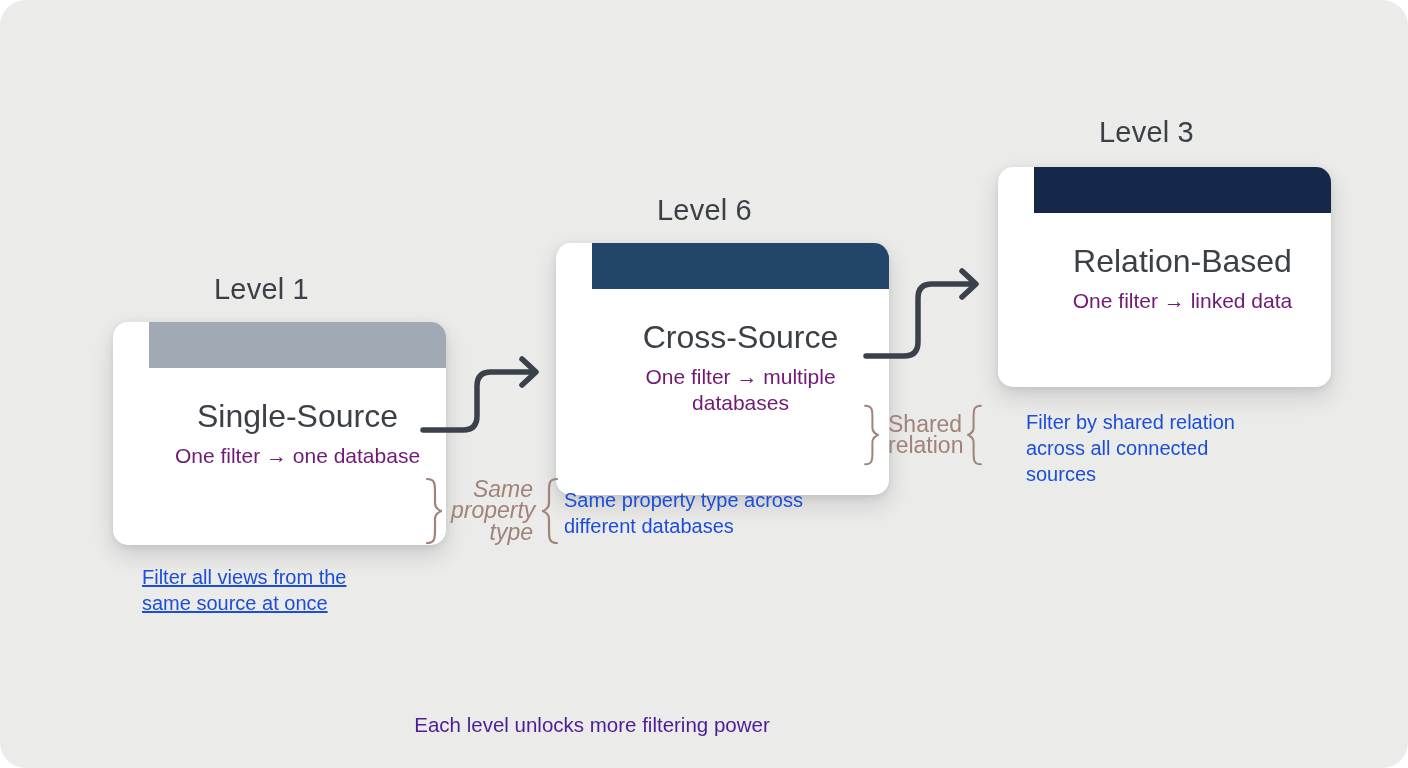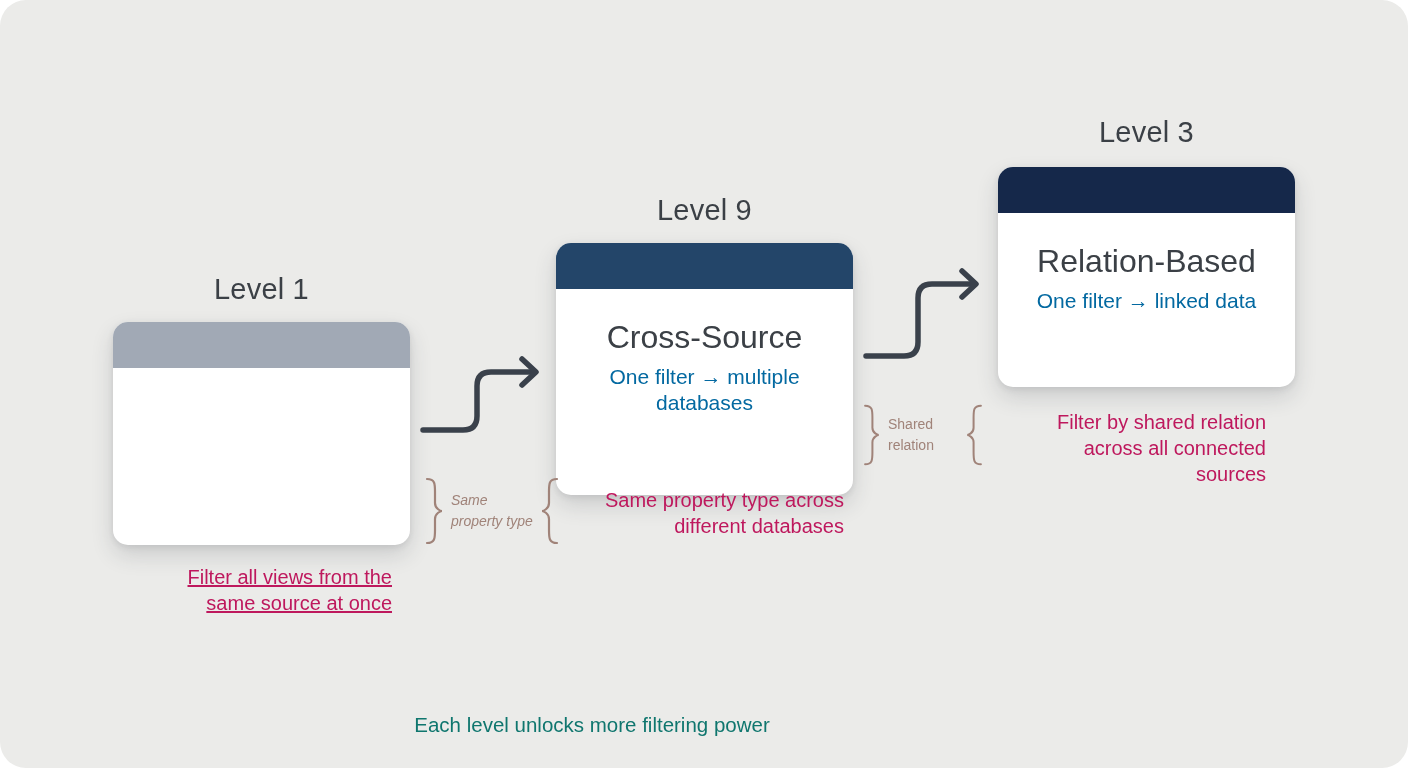--- a/index.html
+++ b/index.html
@@ -11,59 +11,63 @@
   .panel{
     position:absolute;inset:0;background:#ebebe9;border-radius:26px;
   }
   .abs{position:absolute;}
   .level-label{
     text-align:center;font-size:29px;color:#3b4046;letter-spacing:.2px;
   }
   .card{
     background:#ffffff;border-radius:15px;overflow:hidden;
     box-shadow:0 10px 22px rgba(45,50,60,.16),0 2px 6px rgba(45,50,60,.10);
-    display:flex;flex-direction:column;
+    display:flex;flex-direction:column;padding-left:36px;
   }
   .card-header{height:46px;flex:0 0 46px;}
   .card-body{
     flex:1;display:flex;flex-direction:column;align-items:center;
     padding:30px 18px 0 18px;text-align:center;
   }
   .card-title{font-size:32px;color:#3b4046;line-height:1.15;margin:0 0 8px 0;}
-  .card-subtitle{font-size:21px;color:#0369a1;line-height:26px;}
+  .card-subtitle{font-size:21px;color:#701a75;line-height:26px;}
   .caption{
-    text-align:right;font-size:20px;line-height:26px;color:#be185d;
+    text-align:left;font-size:20px;line-height:26px;color:#1d4ed8;
   }
   .footer-caption{
     position:absolute;left:0;top:713px;width:1184px;text-align:center;
-    font-size:20.5px;color:#0f766e;
+    font-size:20.5px;color:#4c1d95;
   }
   .annotation{
     display:flex;align-items:center;gap:7px;
   }
   .annotation-text{
-    text-align:left;font-size:14px;line-height:21.5px;
+    text-align:right;font-size:23px;line-height:21.5px;
   }
   .brace{stroke:currentColor;fill:none;stroke-width:2.2;stroke-linecap:round;}
   .flow-arrow{stroke:currentColor;fill:none;stroke-width:5.5;stroke-linecap:round;stroke-linejoin:round;}
 </style>
 </head>
 <body>
 
 <div class="panel"></div>
 
 <div class="abs level-label" style="left:113px;top:273px;width:297px;">Level 1</div>
 
 <div class="abs card" style="left:113px;top:322px;width:297px;height:223px;">
   <div class="card-header" style="background-color: rgb(161, 169, 181);"></div>
+  <div class="card-body">
+    <div class="card-title">Single-Source</div>
+    <div class="card-subtitle">One filter → one database</div>
+  </div>
 </div>
 
 <div class="abs caption" style="left:142px;top:564px;width:250px;text-decoration:underline;">Filter all views from the same source at once</div>
 
-<div class="abs level-label" style="left:556px;top:194px;width:297px;">Level 9</div>
+<div class="abs level-label" style="left:556px;top:194px;width:297px;">Level 6</div>
 
 <div class="abs card" style="left:556px;top:243px;width:297px;height:252px;">
   <div class="card-header" style="background-color: rgb(35, 69, 105);"></div>
   <div class="card-body">
     <div class="card-title">Cross-Source</div>
     <div class="card-subtitle" style="max-width:230px;">One filter → multiple databases</div>
   </div>
 </div>
 
 <div class="abs caption" style="left:564px;top:487px;width:280px;">Same property type across different databases</div>

